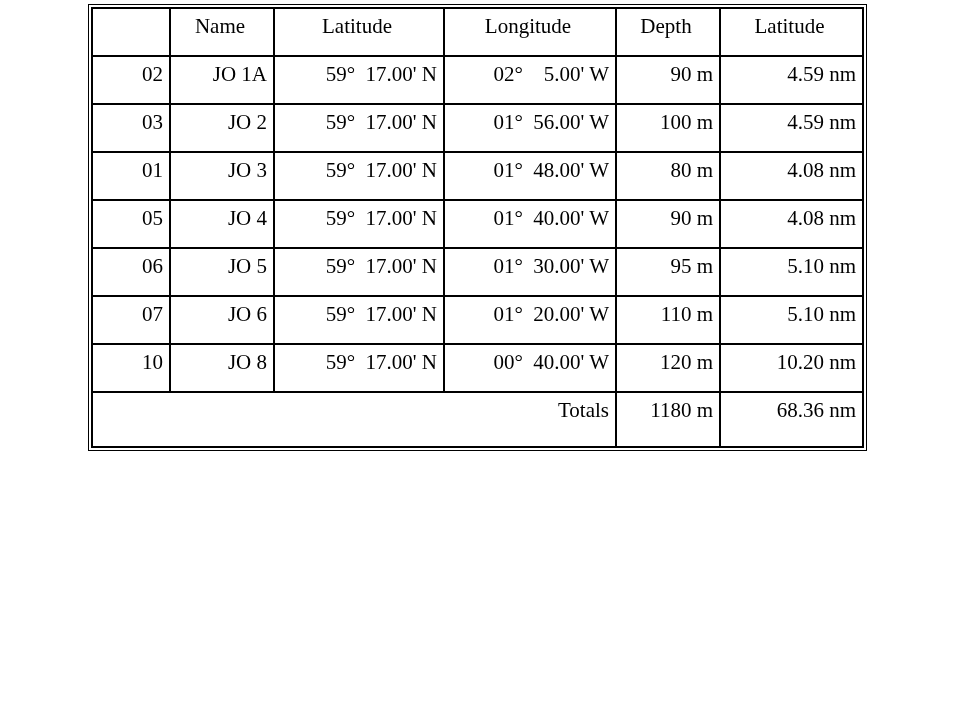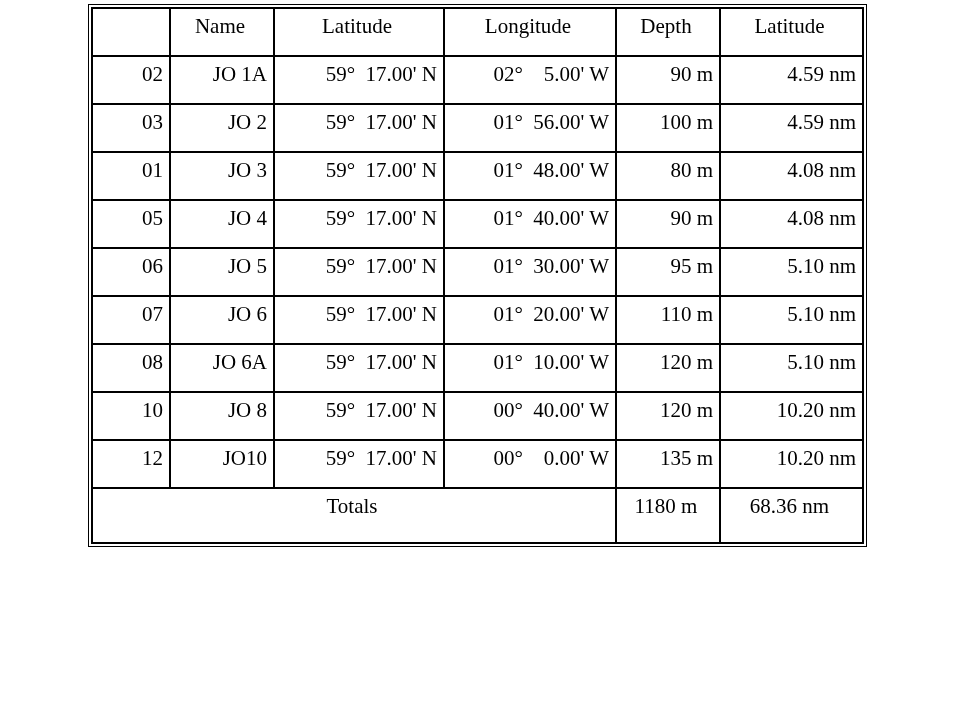--- a/index.html
+++ b/index.html
@@ -52,21 +52,21 @@
     border-bottom: 5px double #000000;
     padding: 5px 0 0 0;
     margin-top: 20px;
   }
   tbody td {
     text-align: right;
     height: 41px;
   }
   tbody tr.first-row td { height: 47px; }
   tfoot td {
-    text-align: center;
+    text-align: right;
     height: 48px;
   }
   col.c-index   { width: 78px; }
   col.c-name    { width: 104px; }
   col.c-lat     { width: 170px; }
   col.c-lon     { width: 172px; }
   col.c-depth   { width: 104px; }
   col.c-spacing { width: auto; }
 </style>
 </head>
@@ -136,41 +136,25 @@
         </tr>
         <tr>
           <td>07</td>
           <td>JO 6</td>
           <td>59°  17.00' N</td>
           <td>01°  20.00' W</td>
           <td>110 m</td>
           <td>5.10 nm</td>
         </tr>
         <tr>
-          <td>08</td>
-          <td>JO 6A</td>
-          <td>59°  17.00' N</td>
-          <td>01°  10.00' W</td>
-          <td>120 m</td>
-          <td>5.10 nm</td>
-        </tr>
-        <tr>
           <td>10</td>
           <td>JO 8</td>
           <td>59°  17.00' N</td>
           <td>00°  40.00' W</td>
           <td>120 m</td>
-          <td>10.20 nm</td>
-        </tr>
-        <tr>
-          <td>12</td>
-          <td>JO10</td>
-          <td>59°  17.00' N</td>
-          <td>00°    0.00' W</td>
-          <td>135 m</td>
           <td>10.20 nm</td>
         </tr>
       </tbody>
       <tfoot>
         <tr>
           <td colspan="4">Totals</td>
           <td>1180 m</td>
           <td>68.36 nm</td>
         </tr>
       </tfoot>

